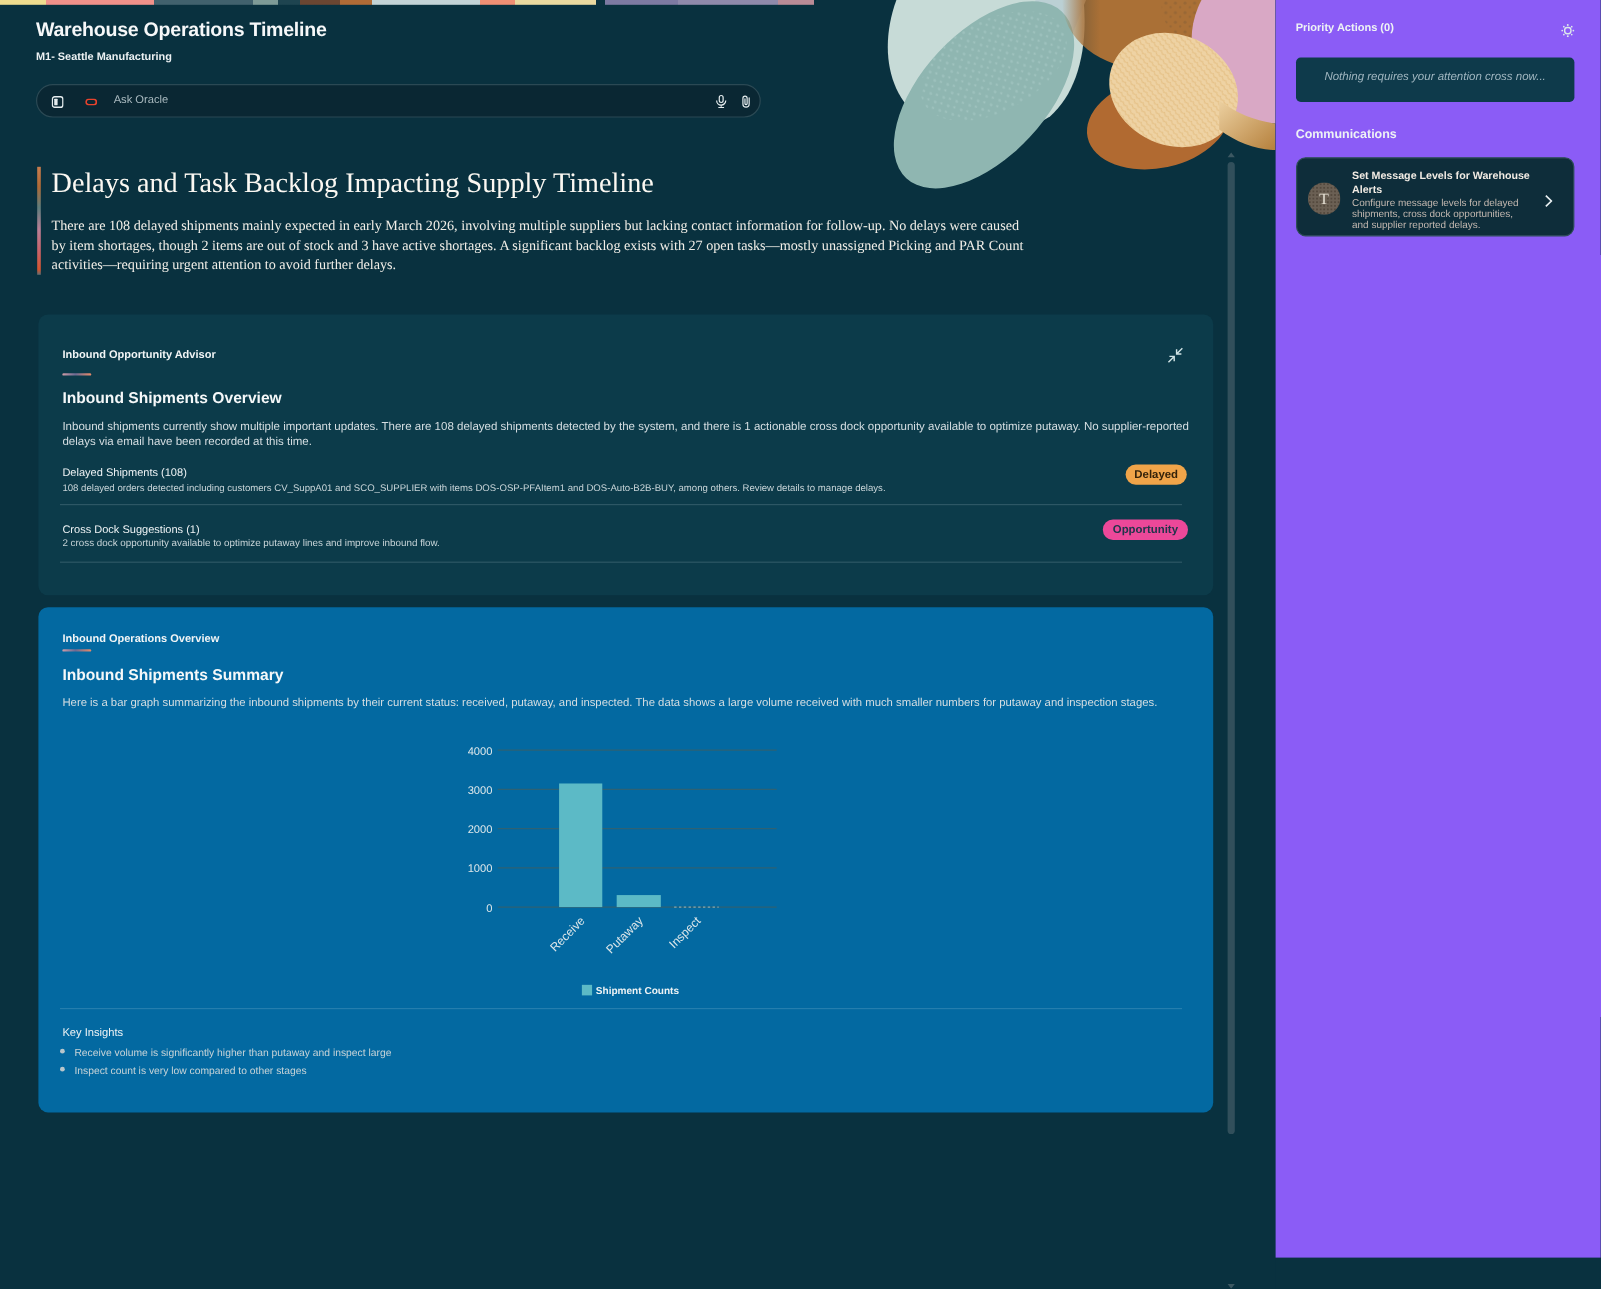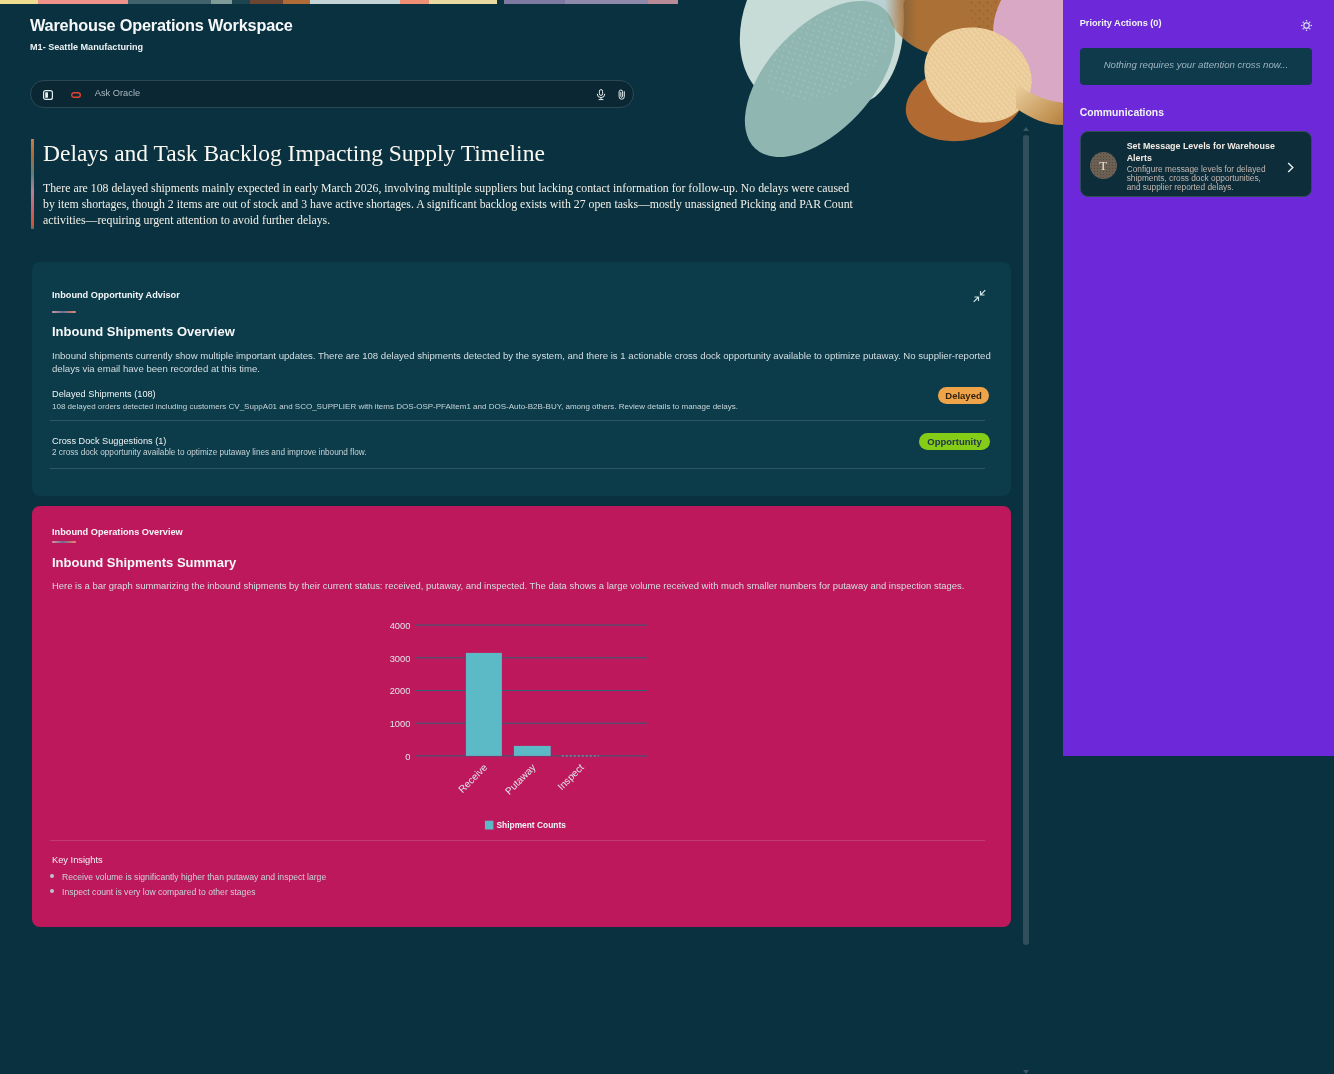--- a/index.html
+++ b/index.html
@@ -1,45 +1,45 @@
 <!DOCTYPE html>
 <html><head>
 <meta charset="utf-8">
 <style>
   * { margin:0; padding:0; box-sizing:border-box; }
   html,body { width:1334px; height:1074px; overflow:hidden; }
   body { font-family:"Liberation Sans", sans-serif; background:#09313f; position:relative; }
   #main { position:absolute; left:0; top:0; width:1063px; height:1074px; background:#09313f; overflow:hidden; }
-  #sidebar { position:absolute; left:1063px; top:0; width:271px; height:756px; background:#6d28d9; }
+  #sidebar { position:absolute; left:1063px; top:0; width:271px; height:1048px; background:#8b5cf6; }
   .abs { position:absolute; }
 
   
   #hdr-title { left:30px; top:15.5px; font-size:16.3px; font-weight:bold; color:#f6f8f9; letter-spacing:-0.2px; }
   #hdr-sub { left:30px; top:42px; font-size:9.1px; font-weight:bold; color:#ecf1f3; }
 
   
-  #searchbar { left:30px; top:80px; width:604px; height:28px; background:#0a2733; border:1px solid #2b4954; border-radius:14px; }
+  #searchbar { left:30px; top:70px; width:604px; height:28px; background:#0a2733; border:1px solid #2b4954; border-radius:14px; }
 
   
   #herobar { left:31px; top:139px; width:2.5px; height:90px; background:linear-gradient(to bottom,#c87d4e 0%,#b06a36 18%,#5e7d7c 38%,#b97f96 58%,#c9636a 78%,#d4552f 95%,#5e6c72 100%); }
   #hero-h1 { left:43px; top:139.6px; font-family:"Liberation Serif", serif; font-size:23.5px; color:#fbf8f2; }
   #hero-p  { left:43px; top:179.5px; font-family:"Liberation Serif", serif; font-size:11.8px; line-height:16px; color:#f2efe8; }
 
   
   .card1 { left:32px; top:261.5px; width:979px; height:234.5px; background:#0c3b4a; border-radius:8px; }
-  .card2 { left:32px; top:505.5px; width:979px; height:421px; background:#be185d; border-radius:8px; }
+  .card2 { left:32px; top:505.5px; width:979px; height:421px; background:#0369a1; border-radius:8px; }
   .card-eyebrow { font-size:9.2px; font-weight:bold; color:#f2f5f6; }
   .dash { width:24px; height:2.5px; border-radius:1px; background:linear-gradient(to right,#cf9ba5 0%,#6d6a93 45%,#e98a68 100%); }
   .card-h2 { font-size:13px; font-weight:bold; color:#f5f8f9; }
   .card-p { font-size:9.6px; line-height:13.3px; color:#d5dee2; }
   .row-t { font-size:9.2px; font-weight:normal; color:#eef3f5; }
   .row-s { font-size:8.2px; color:#c8d4d8; }
   .pill { position:absolute; height:17px; font-size:9.5px; font-weight:bold; border-radius:8.5px; text-align:center; line-height:17px; }
   .pill-delayed { left:906px; top:125.7px; width:51px; background:#f0a449; color:#33220a; }
-  .pill-opp { left:887px; top:171.7px; width:71px; background:#84cc16; color:#22354b; }
+  .pill-opp { left:887px; top:171.7px; width:71px; background:#ec4899; color:#22354b; }
   .divider { position:absolute; height:1px; background:rgba(220,235,240,0.16); }
 
   
   .sb-h { font-size:9.2px; font-weight:bold; color:#eef3f5; }
   #sb-note { left:16.7px; top:48.4px; width:232.5px; height:37px; background:#0e3a4b; border-radius:4px; }
   #sb-note span { display:block; text-align:center; margin-top:11px; font-style:italic; font-size:9.6px; color:#9fb5bf; }
   #sb-card { left:16.7px; top:131.2px; width:232.5px; height:66px; background:#0e2d3a; border:1px solid #2e4d58; border-radius:8px; }
   #sb-av { position:absolute; left:8.9px; top:19.6px; width:27.5px; height:27.5px; border-radius:50%;
            background:#6b6054; color:#eae4d8; font-family:"Liberation Serif",serif; font-size:13px; text-align:center; line-height:27.5px;
            background-image:radial-gradient(rgba(40,30,20,0.35) 0.8px, rgba(0,0,0,0) 1px); background-size:3px 3px; }
@@ -100,21 +100,21 @@
     <ellipse cx="265" cy="75" rx="55" ry="46" fill="url(#scales)" opacity="0.5" transform="rotate(24 265 75)"></ellipse>
     <defs>
         <linearGradient id="tailgrad" x1="0" y1="0" x2="1" y2="1">
       <stop offset="0" stop-color="#ecd0a0"></stop>
           <stop offset="1" stop-color="#b5803c"></stop>
     </linearGradient>
       </defs>
     <path d="M303 84 C 320 96 335 101 350 103 L350 125 C 334 125 318 119 303 108 Z" fill="url(#tailgrad)"></path>
   </svg>
 
-  <div class="abs" id="hdr-title">Warehouse Operations Workspace</div>
+  <div class="abs" id="hdr-title">Warehouse Operations Timeline</div>
   <div class="abs" id="hdr-sub">M1- Seattle Manufacturing</div>
 
   <div class="abs" id="searchbar">
     <svg class="abs" style="left:12.4px;top:9.3px;" width="10" height="10" viewBox="0 0 10 10">
       <rect x="0.6" y="0.6" width="8.8" height="8.8" rx="2" fill="none" stroke="#e6edef" stroke-width="1.2"></rect>
       <rect x="2.2" y="2.2" width="2.8" height="5.6" rx="0.5" fill="#e6edef"></rect>
     </svg>
     <svg class="abs" style="left:39.9px;top:11.1px;" width="10" height="6" viewBox="0 0 10 6">
       <rect x="0.7" y="0.7" width="8.6" height="4.6" rx="2.3" fill="none" stroke="#e8432d" stroke-width="1.4"></rect>
     </svg>

